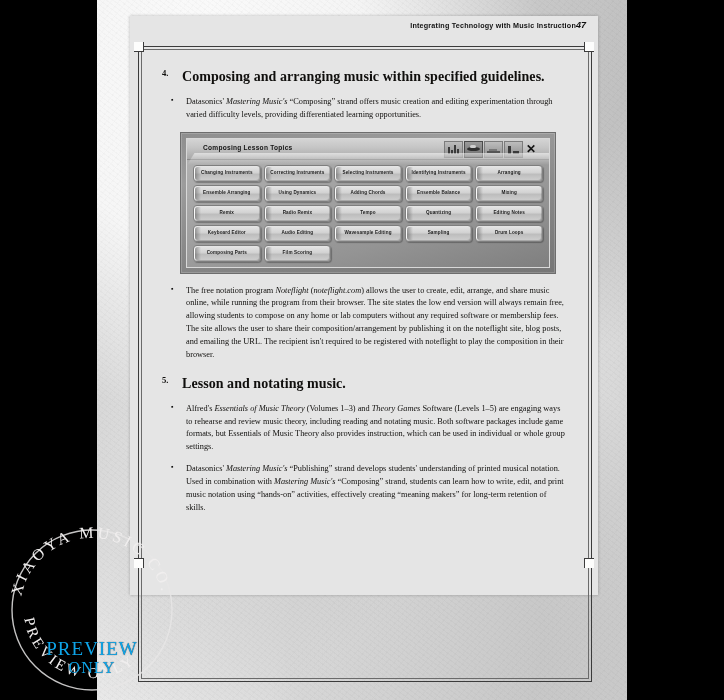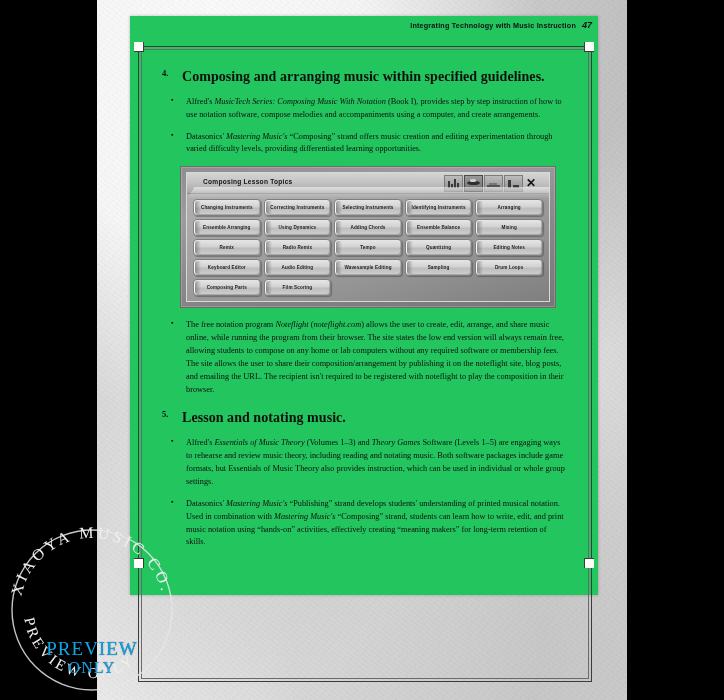--- a/index.html
+++ b/index.html
@@ -26,21 +26,21 @@
   .grain{
     position:absolute;left:97px;top:0;width:530px;height:700px;opacity:.20;
     background-image:
       repeating-linear-gradient(37deg, rgba(0,0,0,.10) 0 1px, rgba(255,255,255,0) 1px 4px),
       repeating-linear-gradient(-51deg, rgba(0,0,0,.07) 0 1px, rgba(255,255,255,0) 1px 6px);
   }
 
   
   .page{
     position:absolute;left:130px;top:16px;width:468px;height:579px;
-    background:#22c55e;
+    background:#e5e5e5;
     box-shadow:0 0 3px rgba(0,0,0,.25);
   }
   .page-head{
     position:absolute;left:0;right:0;top:0;height:30px;
   }
   .running-head{
     position:absolute;right:22px;top:5px;
     font-family:"Liberation Sans", sans-serif;
     font-size:7.2px;font-weight:bold;letter-spacing:.2px;color:#111;
     white-space:nowrap;
@@ -188,38 +188,37 @@
 
 <div id="stage">
 
   <div class="backdrop"></div>
   <div class="grain"></div>
 
   <div class="page">
 
     <div class="page-head">
       <div class="running-head">Integrating Technology with Music Instruction</div>
-      <div class="folio" style="right:6px;font-style:italic;">47</div>
+      <div class="folio" style="right:12px;font-style:italic;">47</div>
     </div>
 
     <div class="border-outer"></div>
     <div class="border-inner"></div>
     <div class="notch tl"></div>
     <div class="notch tr"></div>
     <div class="notch bl"></div>
     <div class="notch br"></div>
 
     <div class="content">
 
       <div class="num-item">
         <span class="num">4.</span>
         <span class="num-text">Composing and arranging music within specified guidelines.</span>
       </div>
       <ul class="bullets blk">
-        <li><span>Alfred's </span><span class="it">MusicTech Series: Composing Music With Notation</span><span> (Book I), provides step by step instruction of how to use notation software, compose melodies and accompaniments using a computer, and create arrangements.</span></li>
         <li><span>Datasonics' </span><span class="it">Mastering Music's</span><span> “Composing” strand offers music creation and editing experimentation through varied difficulty levels, providing differentiated learning opportunities.</span></li>
       </ul>
 
       <div class="shot-wrap">
         <div class="shot-inner">
 
           <div class="titlebar">
             <div class="win-title">Composing Lesson Topics</div>
             <div class="tool-icons">
               <div class="ticon i1">

